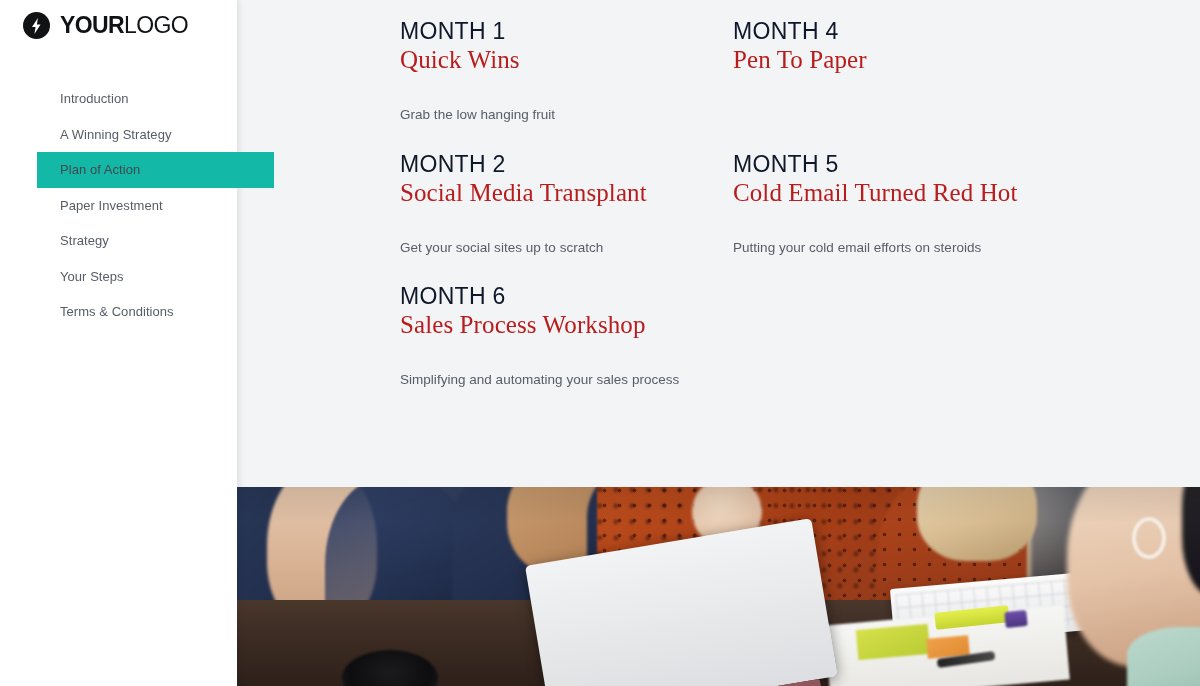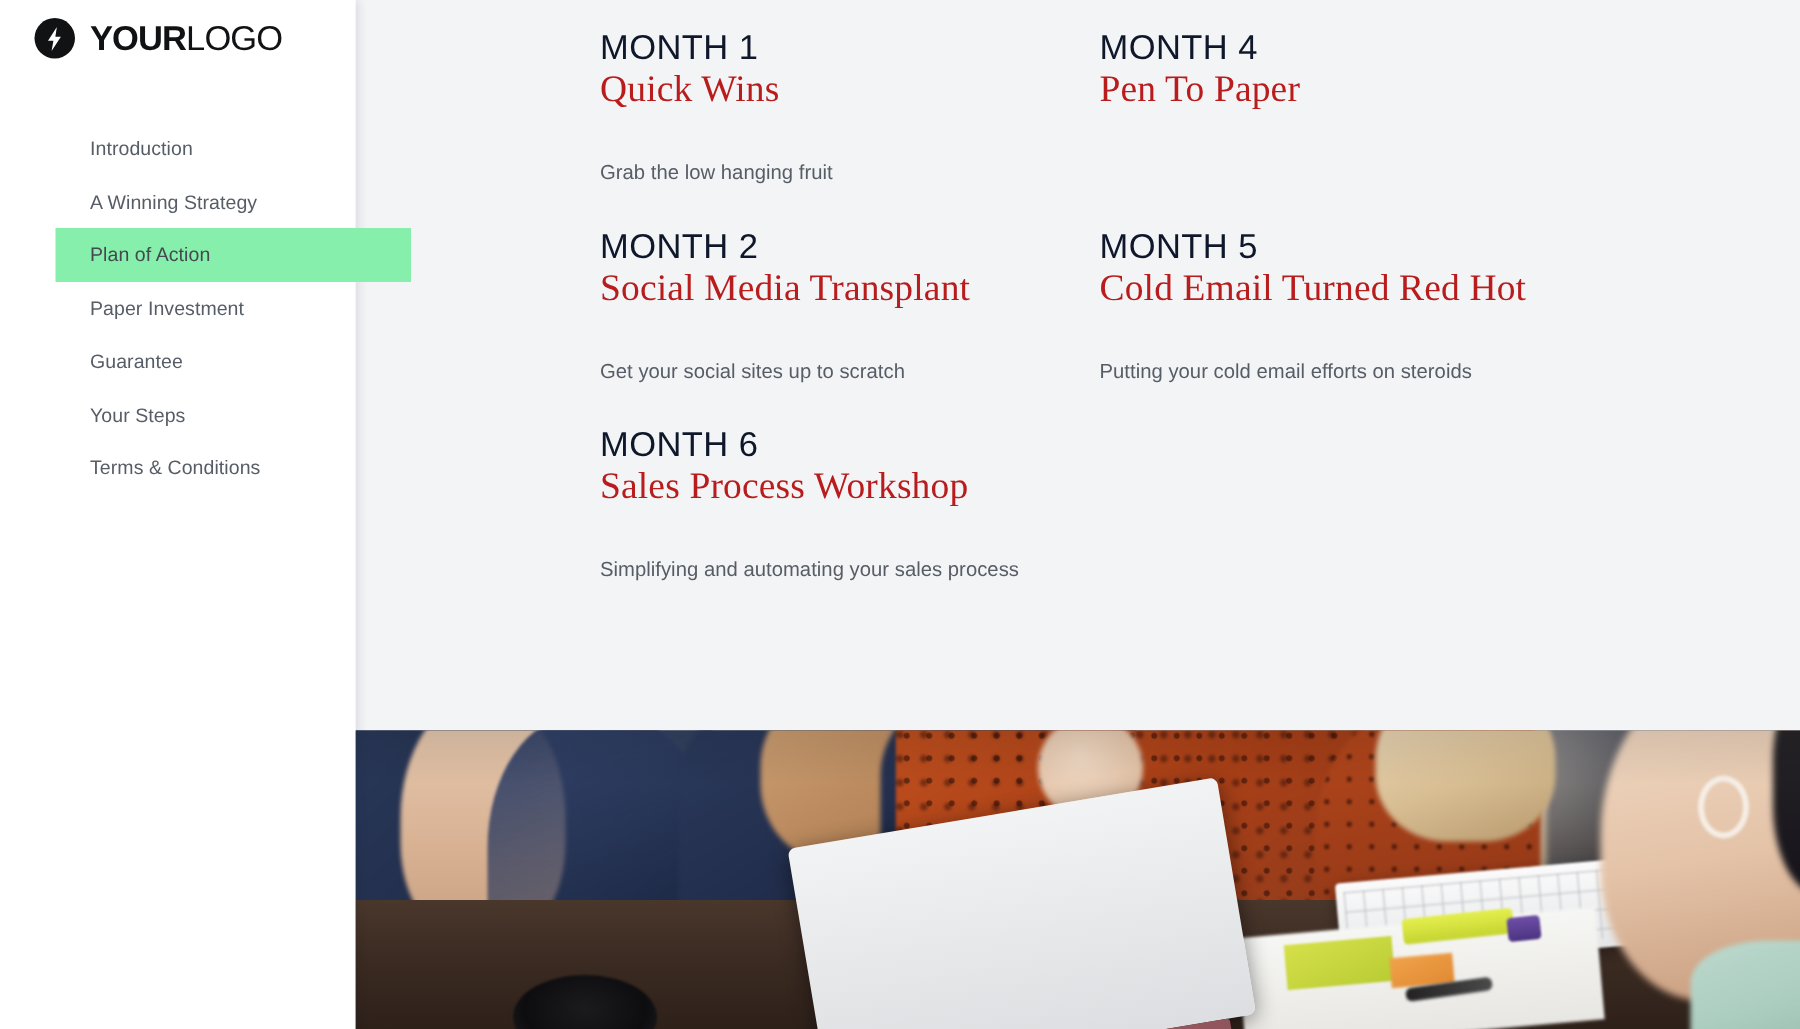--- a/index.html
+++ b/index.html
@@ -44,21 +44,21 @@
     position:relative;
     height:35.5px;
     display:flex; align-items:center;
     padding-left:23px;
     font-size:13px;
     color:#575d66;
     letter-spacing:0.05px;
     cursor:pointer;
     white-space:nowrap;
   }
-  .nav-item.active { background:#86efac; color:#44484f; }
+  .nav-item.active { background:#14b8a6; color:#44484f; }
 
   
   .main {
     position:absolute; left:237px; top:0;
     width:963px; height:487px;
     background:#f3f4f6;
   }
   .grid {
     position:absolute;
     left:163px; top:17px;
@@ -366,21 +366,21 @@
       <div class="nav-item">
           <span>A Winning Strategy</span>
         </div>
       <div class="nav-item active">
           <span>Plan of Action</span>
         </div>
       <div class="nav-item">
           <span>Paper Investment</span>
         </div>
       <div class="nav-item">
-          <span>Guarantee</span>
+          <span>Strategy</span>
         </div>
       <div class="nav-item">
           <span>Your Steps</span>
         </div>
       <div class="nav-item">
           <span>Terms &amp; Conditions</span>
         </div>
     </nav>
 
   </aside>

